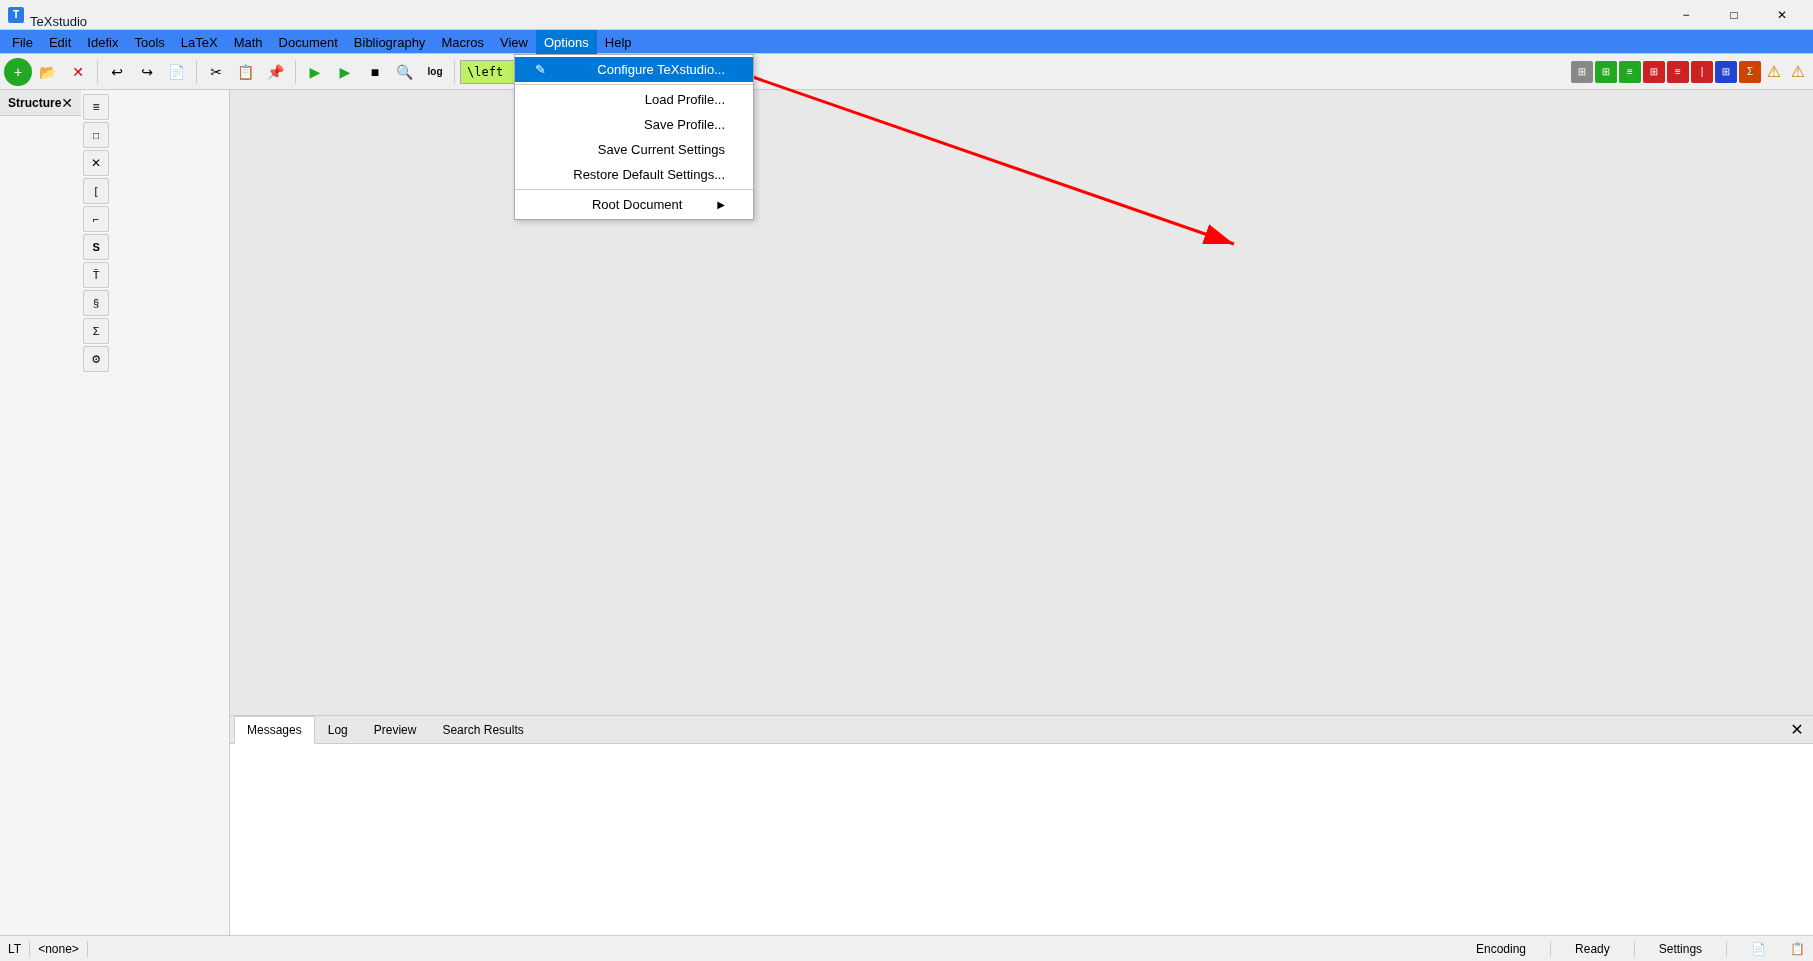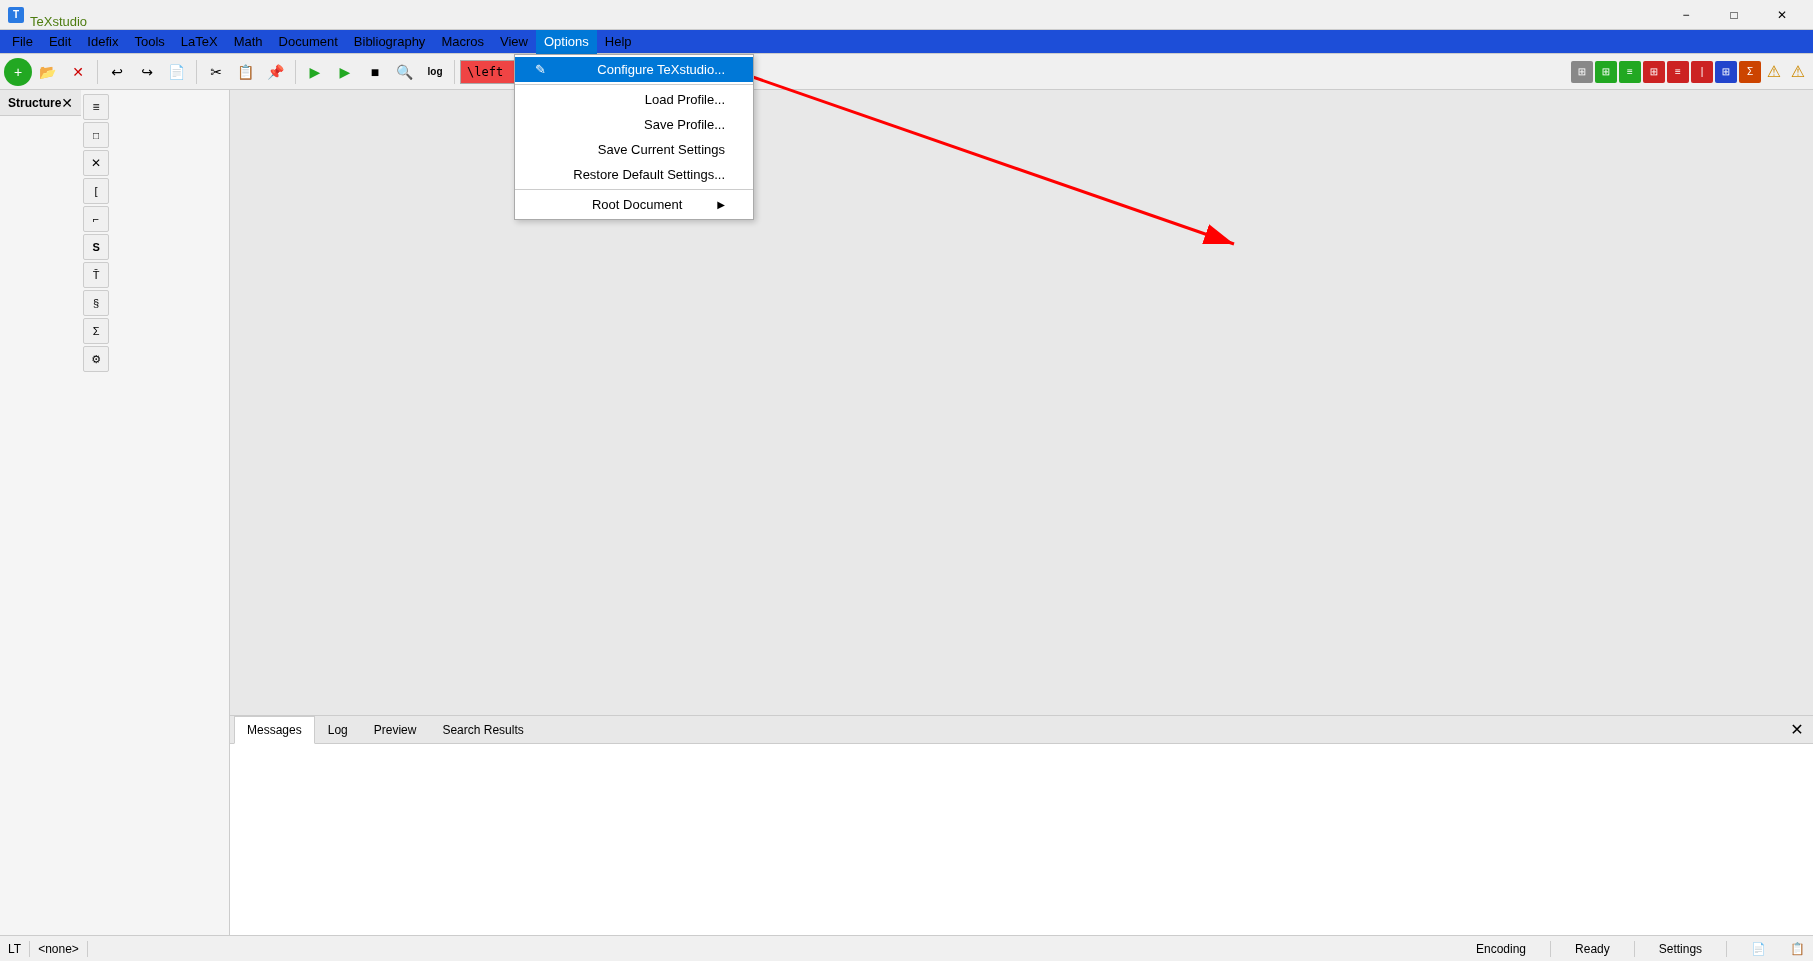--- a/index.html
+++ b/index.html
@@ -37,45 +37,44 @@
       border-radius: 2px;
       display: flex;
       align-items: center;
       justify-content: center;
       color: white;
       font-size: 10px;
       font-weight: bold;
     }
     .title-bar-title {
       font-size: 13px;
-      color: #4d7c0f;
+      color: #0f172a;
       margin-top: 14px;
     }
     .title-bar-controls {
       display: flex;
       gap: 2px;
     }
     .title-btn {
       width: 46px;
       height: 30px;
       border: none;
       background: transparent;
       cursor: pointer;
       display: flex;
       align-items: center;
       justify-content: center;
       font-size: 12px;
     }
 
     
     .menu-bar {
-      background: #1d4ed8;
+      background: #3b82f6;
       height: 24px;
       display: flex;
-      align-items: center;
       padding: 0 4px;
       border-bottom: 1px solid #ccc;
       flex-shrink: 0;
     }
     .menu-item {
       padding: 2px 8px;
       cursor: pointer;
       height: 24px;
       display: flex;
       align-items: center;
@@ -124,21 +123,21 @@
       align-items: center;
       justify-content: center;
       font-size: 14px;
     }
     .tb-input-area {
       display: flex;
       align-items: center;
       gap: 4px;
     }
     .tb-textinput {
-      background: #ef4444;
+      background: #bef264;
       border: 1px solid #aaa;
       padding: 2px 6px;
       font-size: 12px;
       font-family: monospace;
       height: 24px;
       width: 100px;
     }
     .tb-dropdown {
       background: white;
       border: 1px solid #aaa;

